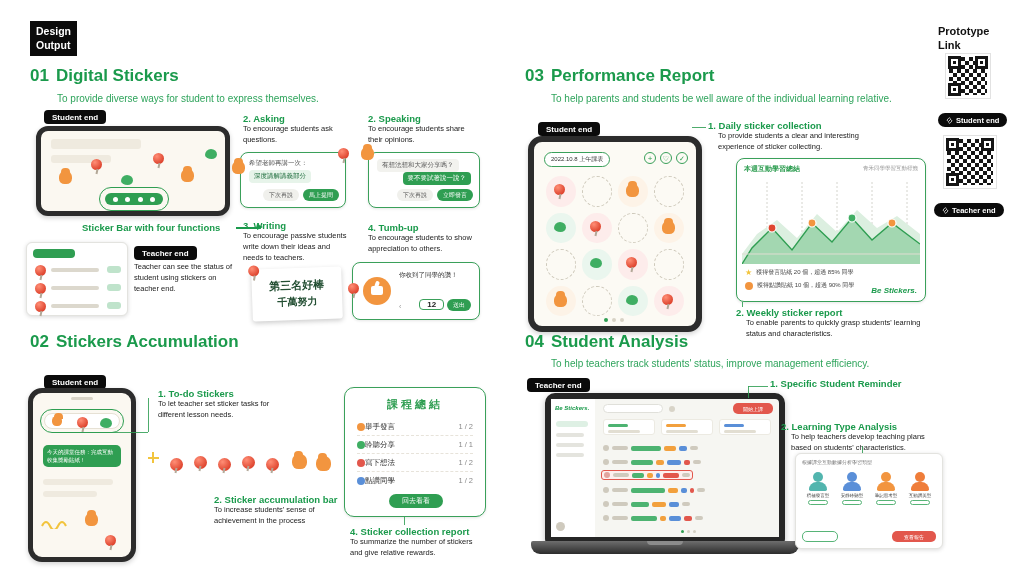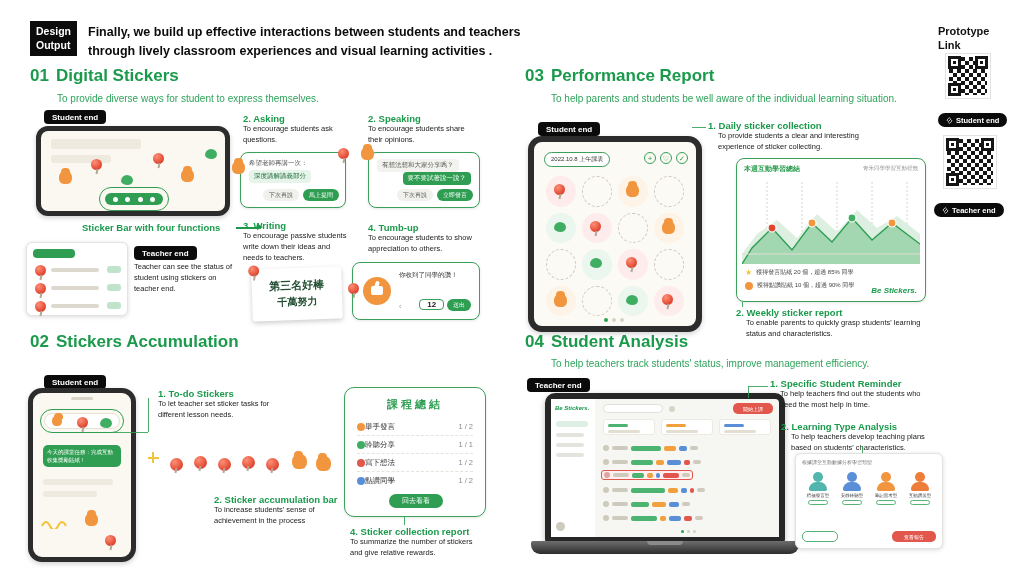--- a/index.html
+++ b/index.html
@@ -58,24 +58,20 @@
   .ppill{width:20px;height:5px;border:0.5px solid #57b477;border-radius:3px}
 </style>
 </head>
 <body>
 
 <div id="page">
 
   <div class="abs design-badge" style="left:30px;top:21px">
     <div>Design</div>
     <div>Output</div>
-  </div>
-  <div class="abs headline" style="left:88px;top:23px">
-    <div>Finally, we build up effective interactions between students and teachers</div>
-    <div>through lively classroom experiences and visual learning activities .</div>
   </div>
 
   <div class="abs proto-title" style="left:938px;top:24px">
     <div>Prototype</div>
     <div>Link</div>
   </div>
   <div class="qr" style="left:946px;top:54px;width:44px;height:44px">
     <i class="f tl"></i>
       <i class="f tr"></i>
       <i class="f bl"></i>
@@ -276,21 +272,21 @@
   <div class="cline" style="left:404px;top:517px;width:1px;height:8px"></div>
   <div class="abs" style="left:350px;top:526px;width:140px">
     <div class="ft">4. Sticker collection report</div>
     <div class="fd" style="width:132px">To summarize the number of stickers and give relative rewards.</div>
   </div>
 
   <div class="abs sec-h" style="left:525px;top:66px">
     <span>03</span>
     <span>Performance Report</span>
   </div>
-  <div class="abs sec-s" style="left:551px;top:92px;width:370px">To help parents and students be well aware of the individual learning situation.</div>
+  <div class="abs sec-s" style="left:551px;top:92px;width:370px">To help parents and students be well aware of the individual learning relative.</div>
   <span class="abs tag" style="left:538px;top:122px">Student end</span>
 
   <div class="tablet" style="left:528px;top:136px;width:174px;height:196px;border-width:6px;border-radius:14px;background:#fcfaf4">
     <div style="position:absolute;left:10px;top:10px;background:#fff;border:1px solid #3aa05a;border-radius:8px;font-size:6px;color:#333;padding:2px 6px">2022.10.8 上午課表</div>
     <div style="position:absolute;right:40px;top:10px;width:12px;height:12px;border:1px solid #3aa05a;border-radius:50%;color:#2f9e52;font-size:8px;text-align:center;line-height:11px">+</div>
     <div style="position:absolute;right:24px;top:10px;width:12px;height:12px;border:1px solid #3aa05a;border-radius:50%;color:#2f9e52;font-size:7px;text-align:center;line-height:11px">♡</div>
     <div style="position:absolute;right:8px;top:10px;width:12px;height:12px;border:1px solid #3aa05a;border-radius:50%;color:#2f9e52;font-size:7px;text-align:center;line-height:11px">✓</div>
 
     <div style="position:absolute;left:12px;top:34px;width:138px;height:140px;display:grid;grid-template-columns:repeat(4,1fr);grid-template-rows:repeat(4,1fr);gap:6px">
       <i style="position:relative;border-radius:50%;background:#fdeceb">
@@ -474,21 +470,20 @@
     </div>
   </div>
   <div class="abs" style="left:531px;top:541px;width:268px;height:13px;background:linear-gradient(#6e6e6e,#2c2c2c);border-radius:2px 2px 9px 9px">
     <i style="position:absolute;left:116px;top:0;width:36px;height:4px;background:#8b8b8b;border-radius:0 0 4px 4px"></i>
   </div>
 
   <div class="cline" style="left:748px;top:386px;width:20px;height:1px"></div>
   <div class="cline" style="left:748px;top:386px;width:1px;height:12px"></div>
   <div class="abs" style="left:770px;top:378px;width:170px">
     <div class="ft">1. Specific Student Reminder</div>
-    <div class="fd" style="width:158px;margin-left:10px">To help teachers find out the students who need the most help in time.</div>
   </div>
 
   <div class="abs" style="left:781px;top:421px;width:170px">
     <div class="ft">2. Learning Type Analysis</div>
     <div class="fd" style="width:150px;margin-left:10px">To help teachers develop teaching plans based on students' characteristics.</div>
   </div>
   <div class="cline" style="left:862px;top:446px;width:1px;height:7px"></div>
 
   <div class="plain-card" style="left:795px;top:453px;width:148px;height:96px">
     <div style="position:absolute;left:6px;top:5px;font-size:5px;color:#777">根據課堂互動數據分析學習類型</div>

